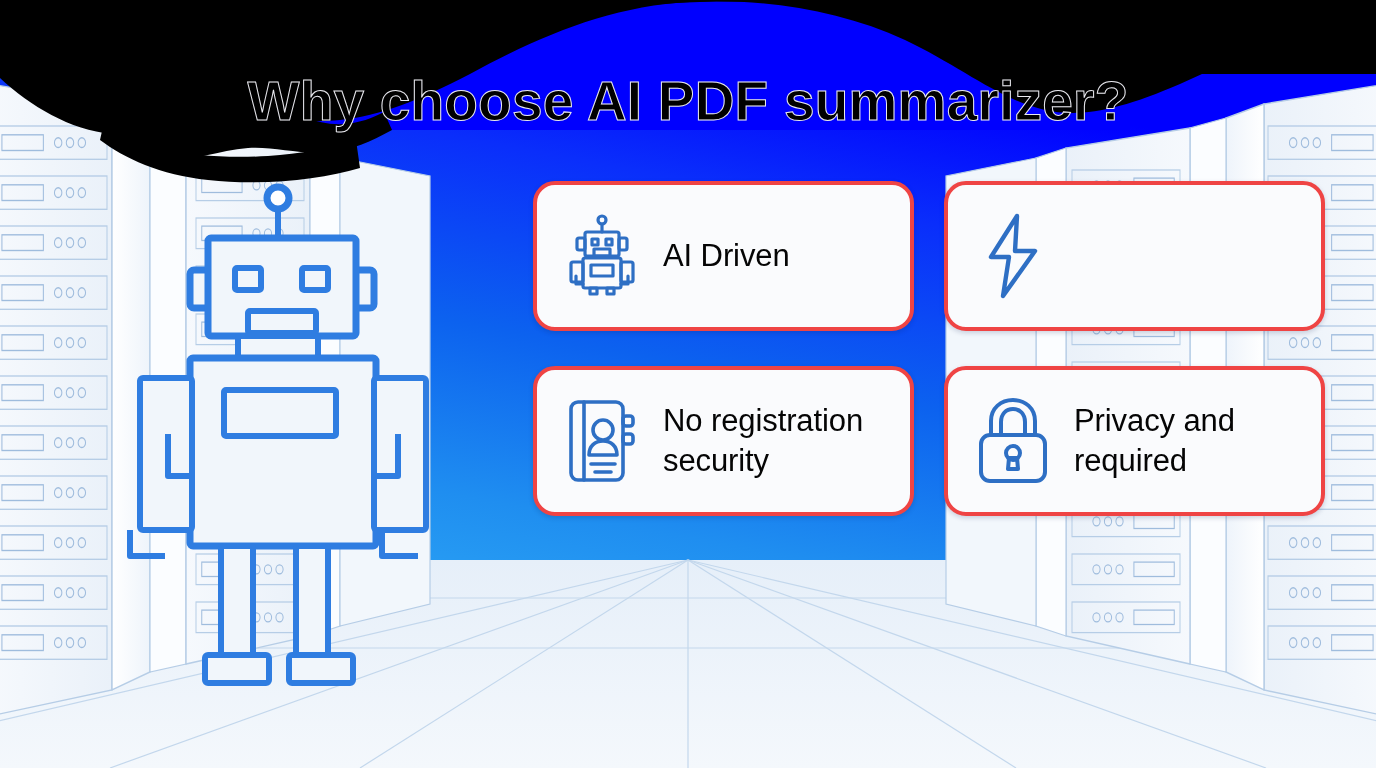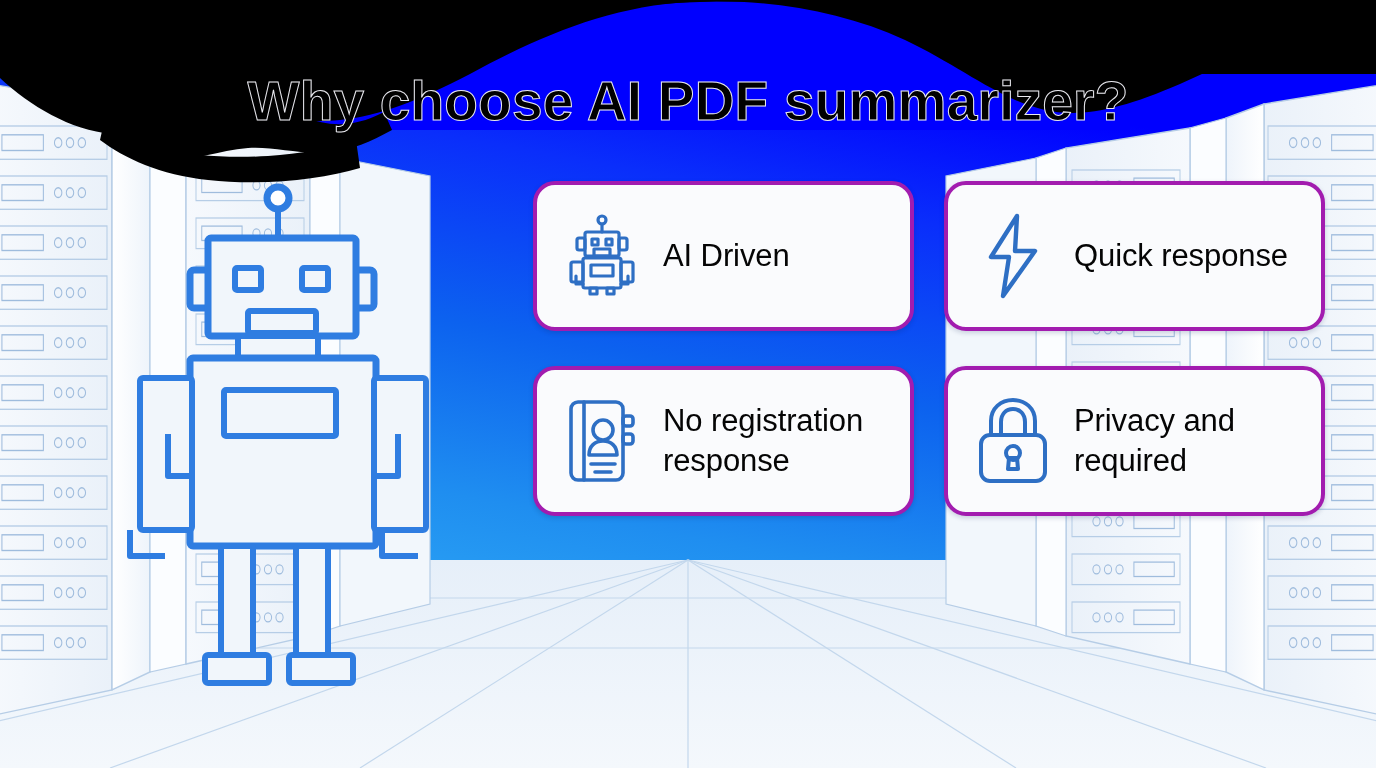--- a/index.html
+++ b/index.html
@@ -61,21 +61,21 @@
     height: 520px;
     display: grid;
     grid-template-columns: 381px 381px;
     grid-template-rows: 150px 150px 150px;
     column-gap: 30px;
     row-gap: 35px;
   }
   .card {
     box-sizing: border-box;
     background: #fafbfd;
-    border: 4px solid #a21caf;
+    border: 4px solid #ef4444;
     border-radius: 22px;
     display: flex;
     align-items: center;
     padding: 0 14px 0 22px;
     gap: 18px;
     box-shadow: 0 2px 5px rgba(10,30,80,0.18);
   }
   .card-icon {
     flex: 0 0 auto;
     width: 86px;
@@ -420,38 +420,37 @@
       <span class="card-label">AI Driven</span>
     </div>
 
 
     <div class="card">
       <span class="card-icon">
         <svg width="64" height="86" viewBox="0 0 64 86" fill="none" stroke="#2e6fc4" stroke-width="4.4" stroke-linejoin="round" stroke-linecap="round">
           <path d="M 36,3 L 10,44 L 28,44 L 22,83 L 54,38 L 34,38 Z"></path>
         </svg>
       </span>
-      <span class="card-label">Quick response</span>
     </div>
 
 
     <div class="card">
       <span class="card-icon">
         <svg width="74" height="86" viewBox="0 0 74 86" fill="none" stroke="#2e6fc4" stroke-width="3.6" stroke-linejoin="round" stroke-linecap="round">
           <rect x="6" y="4" width="52" height="78" rx="7"></rect>
           <line x1="19" y1="4" x2="19" y2="82"></line>
           <rect x="58" y="18" width="10" height="10" rx="3"></rect>
           <rect x="58" y="36" width="10" height="10" rx="3"></rect>
           <circle cx="38" cy="32" r="10"></circle>
           <path d="M 24,57 C 24,48 30,43 38,43 C 46,43 52,48 52,57 Z"></path>
           <line x1="26" y1="66" x2="50" y2="66"></line>
           <line x1="30" y1="74" x2="46" y2="74"></line>
         </svg>
       </span>
-      <span class="card-label">No registration response</span>
+      <span class="card-label">No registration security</span>
     </div>
 
     <div class="card">
       <span class="card-icon">
         <svg width="78" height="88" viewBox="0 0 78 88" fill="none" stroke="#2e6fc4" stroke-width="4" stroke-linejoin="round" stroke-linecap="round">
           <path d="M 17,38 L 17,24 C 17,11 27,3 39,3 C 51,3 61,11 61,24 L 61,38"></path>
           <path d="M 27,38 L 27,25 C 27,17 32,12 39,12 C 46,12 51,17 51,25 L 51,38"></path>
           <rect x="7" y="38" width="64" height="46" rx="9"></rect>
           <circle cx="39" cy="56" r="7"></circle>
           <path d="M 35,61 L 34,72 L 44,72 L 43,61 Z"></path>

